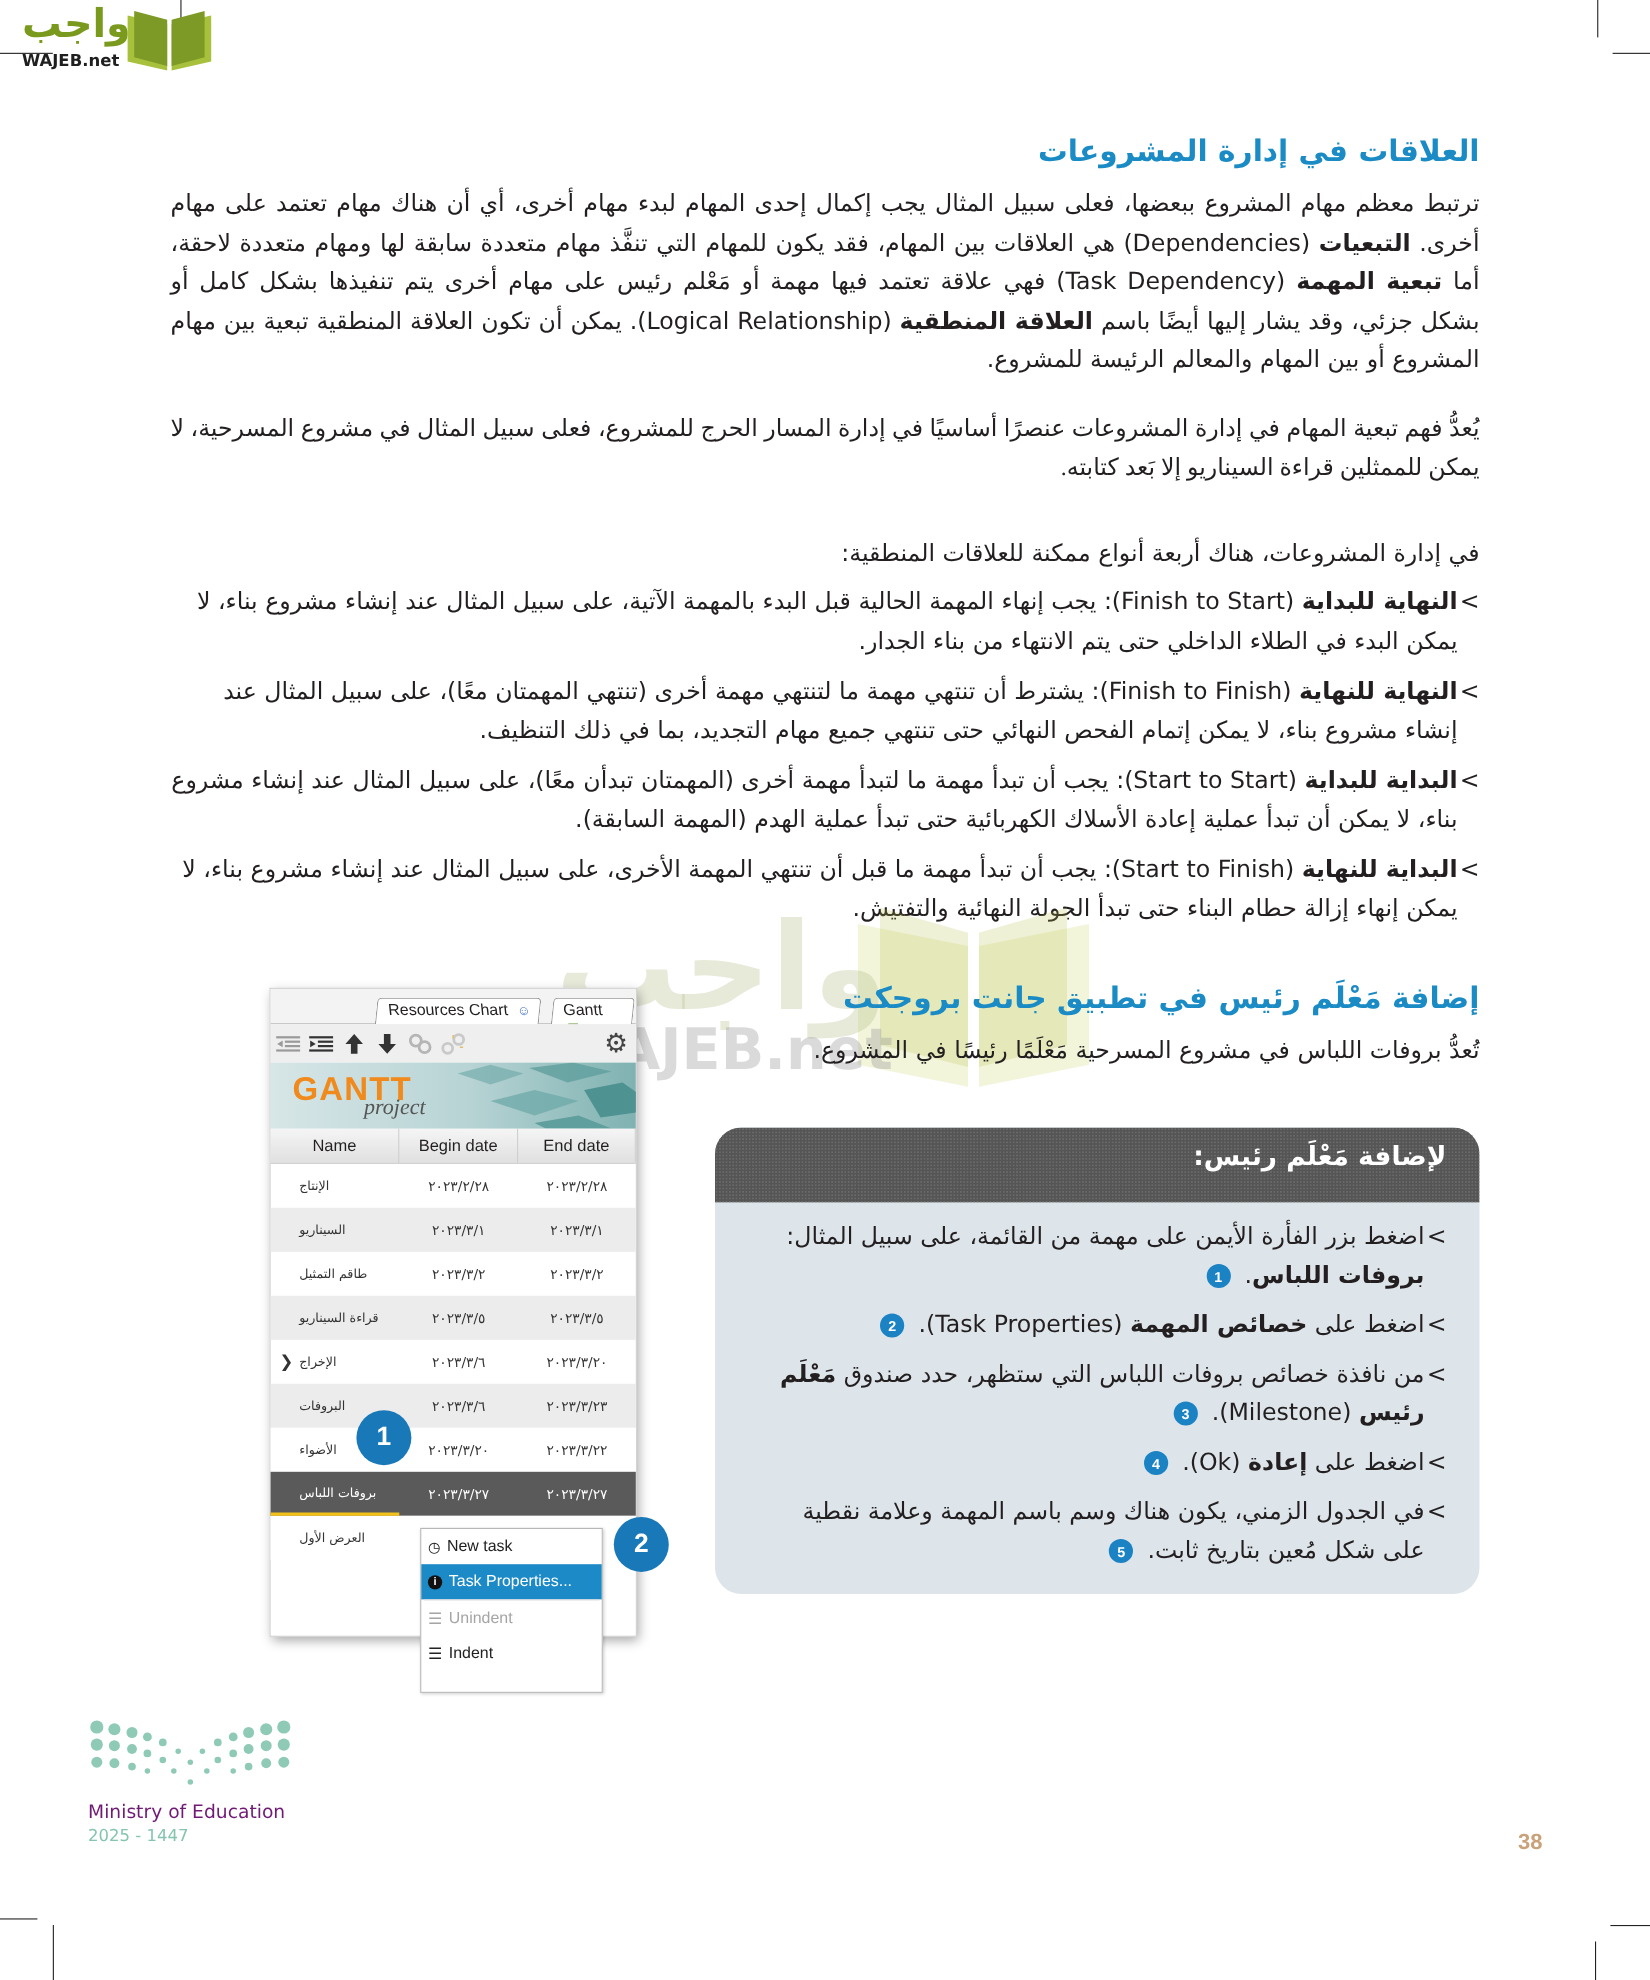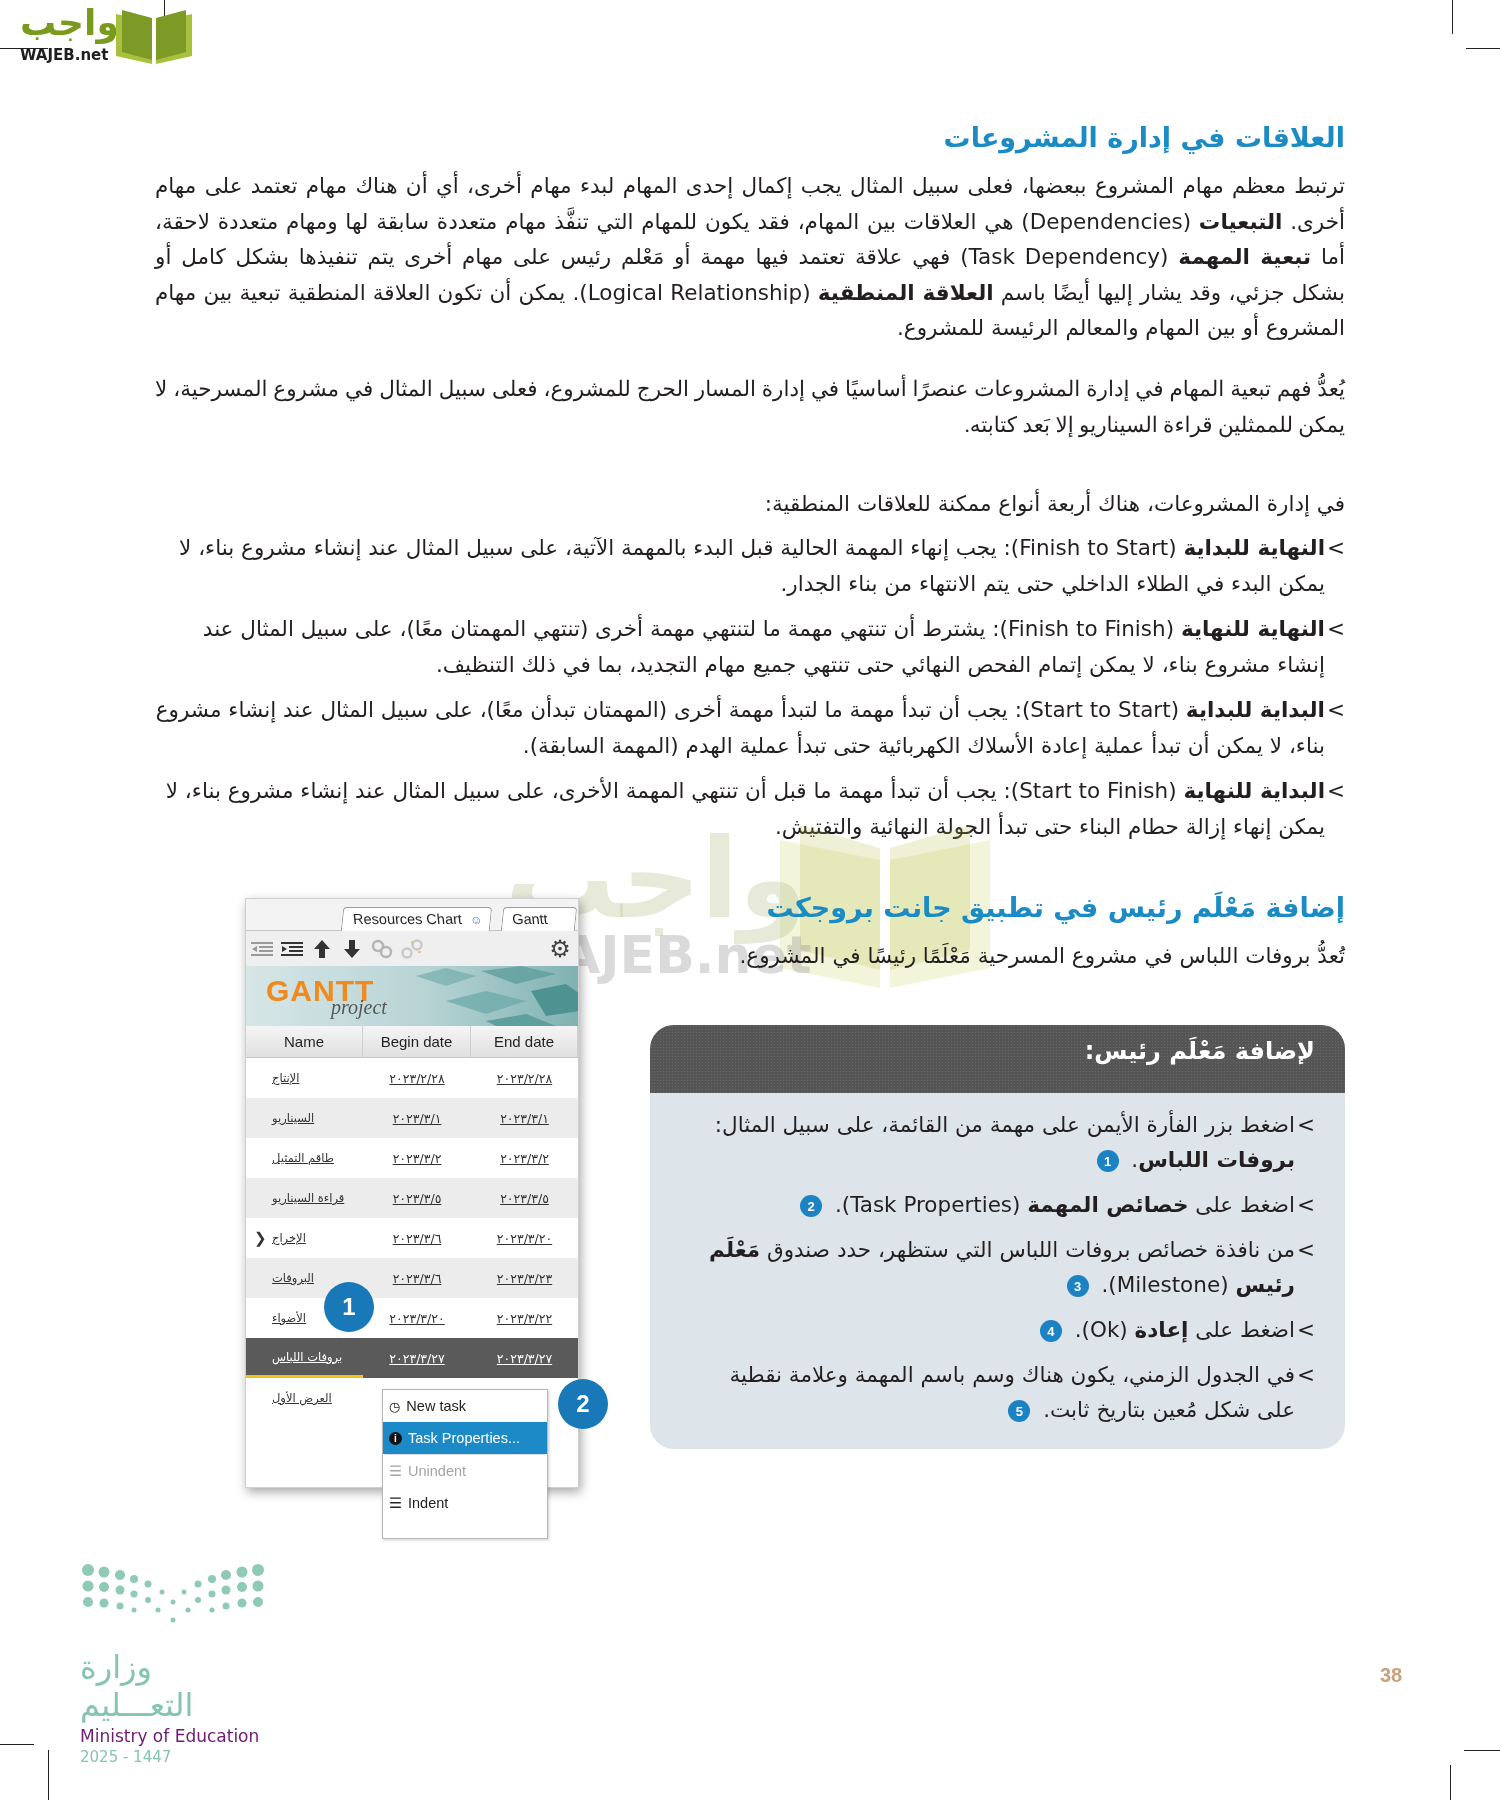--- a/index.html
+++ b/index.html
@@ -36,21 +36,21 @@
   .g-tab span { display: inline-block; transform: skewX(6deg); }
   .g-tab .ic { font-size: 12px; color: #3a6ec0; margin-left: 4px; }
   .g-toolbar { height: 35px; background: #efefef; display: flex; align-items: center; padding-left: 4px; gap: 6px; position: relative; }
   .tb-ic { width: 24px; height: 24px; display: flex; align-items: center; justify-content: center; }
   .g-banner { height: 60px; position: relative; overflow: hidden; background: linear-gradient(90deg, #d7e6e7 0%, #b7d3d4 55%, #7fb2b1 100%); }
   .g-banner .gtxt { position: absolute; left: 20px; top: 8px; font-size: 30px; font-weight: bold; color: #f08a1c; letter-spacing: 1px; }
   .g-banner .ptxt { position: absolute; left: 85px; top: 30px; font-size: 20px; font-style: italic; font-family: "Liberation Serif", serif; color: #555; }
   .g-head { display: flex; height: 32px; background: linear-gradient(#f5f5f5, #e0e0e0); border-bottom: 1px solid #c7c7c7; font-size: 15px; }
   .g-head div { display: flex; align-items: center; justify-content: center; border-right: 1px solid #cfcfcf; }
   .c1 { width: 117px; } .c2 { width: 108px; } .c3 { width: 107px; }
-  .g-row { display: flex; height: 40px; font-size: 13px; color: #333; text-decoration: underline; }
+  .g-row { display: flex; height: 40px; font-size: 13px; color: #333; }
   .g-row:nth-child(even) { background: #ececec; }
   .g-row div { display: flex; align-items: center; }
   .g-row .c1 { justify-content: flex-start; padding-left: 26px; direction: rtl; flex-direction: row-reverse; font-family: "DejaVu Sans", sans-serif; font-size: 11.5px; position: relative; }
   .g-row .c2, .g-row .c3 { justify-content: center; font-family: "DejaVu Sans", sans-serif; font-size: 12.5px; }
   .g-row.selected { background: #5a5a5a !important; color: #fff; }
   .g-row.selected .c1 { border-bottom: 3px solid #f3c21a; }
   .chev { position: absolute; left: 8px; font-weight: bold; font-size: 15px; color: #333; }
 
   .ctx { position: absolute; left: 136px; top: 490px; width: 166px; height: 150px; background: #fff; border: 1px solid #b7b7b7; box-shadow: 1px 1px 3px rgba(0,0,0,0.2); font-family: "Liberation Sans", sans-serif; font-size: 14.5px; }
   .ctx-item { height: 32px; display: flex; align-items: center; padding-left: 6px; gap: 6px; color: #222; }
@@ -312,17 +312,16 @@
         <circle cx="78" cy="48" r="2.5"></circle>
         <circle cx="93" cy="40" r="2.5"></circle>
       <circle cx="178" cy="40" r="5"></circle>
         <circle cx="162" cy="41" r="4.5"></circle>
         <circle cx="146" cy="44" r="3.5"></circle>
         <circle cx="132" cy="48" r="2.5"></circle>
         <circle cx="108" cy="48" r="2.5"></circle>
         <circle cx="93" cy="58" r="2.5"></circle>
     </g>
   </svg>
-  <div class="moe-ar">وزارة التعـــليم</div>
   <div class="moe-en">Ministry of Education</div>
   <div class="moe-yr">2025 - 1447</div>
 </div>
 <div class="page-num">38</div>
 
 </body></html>

